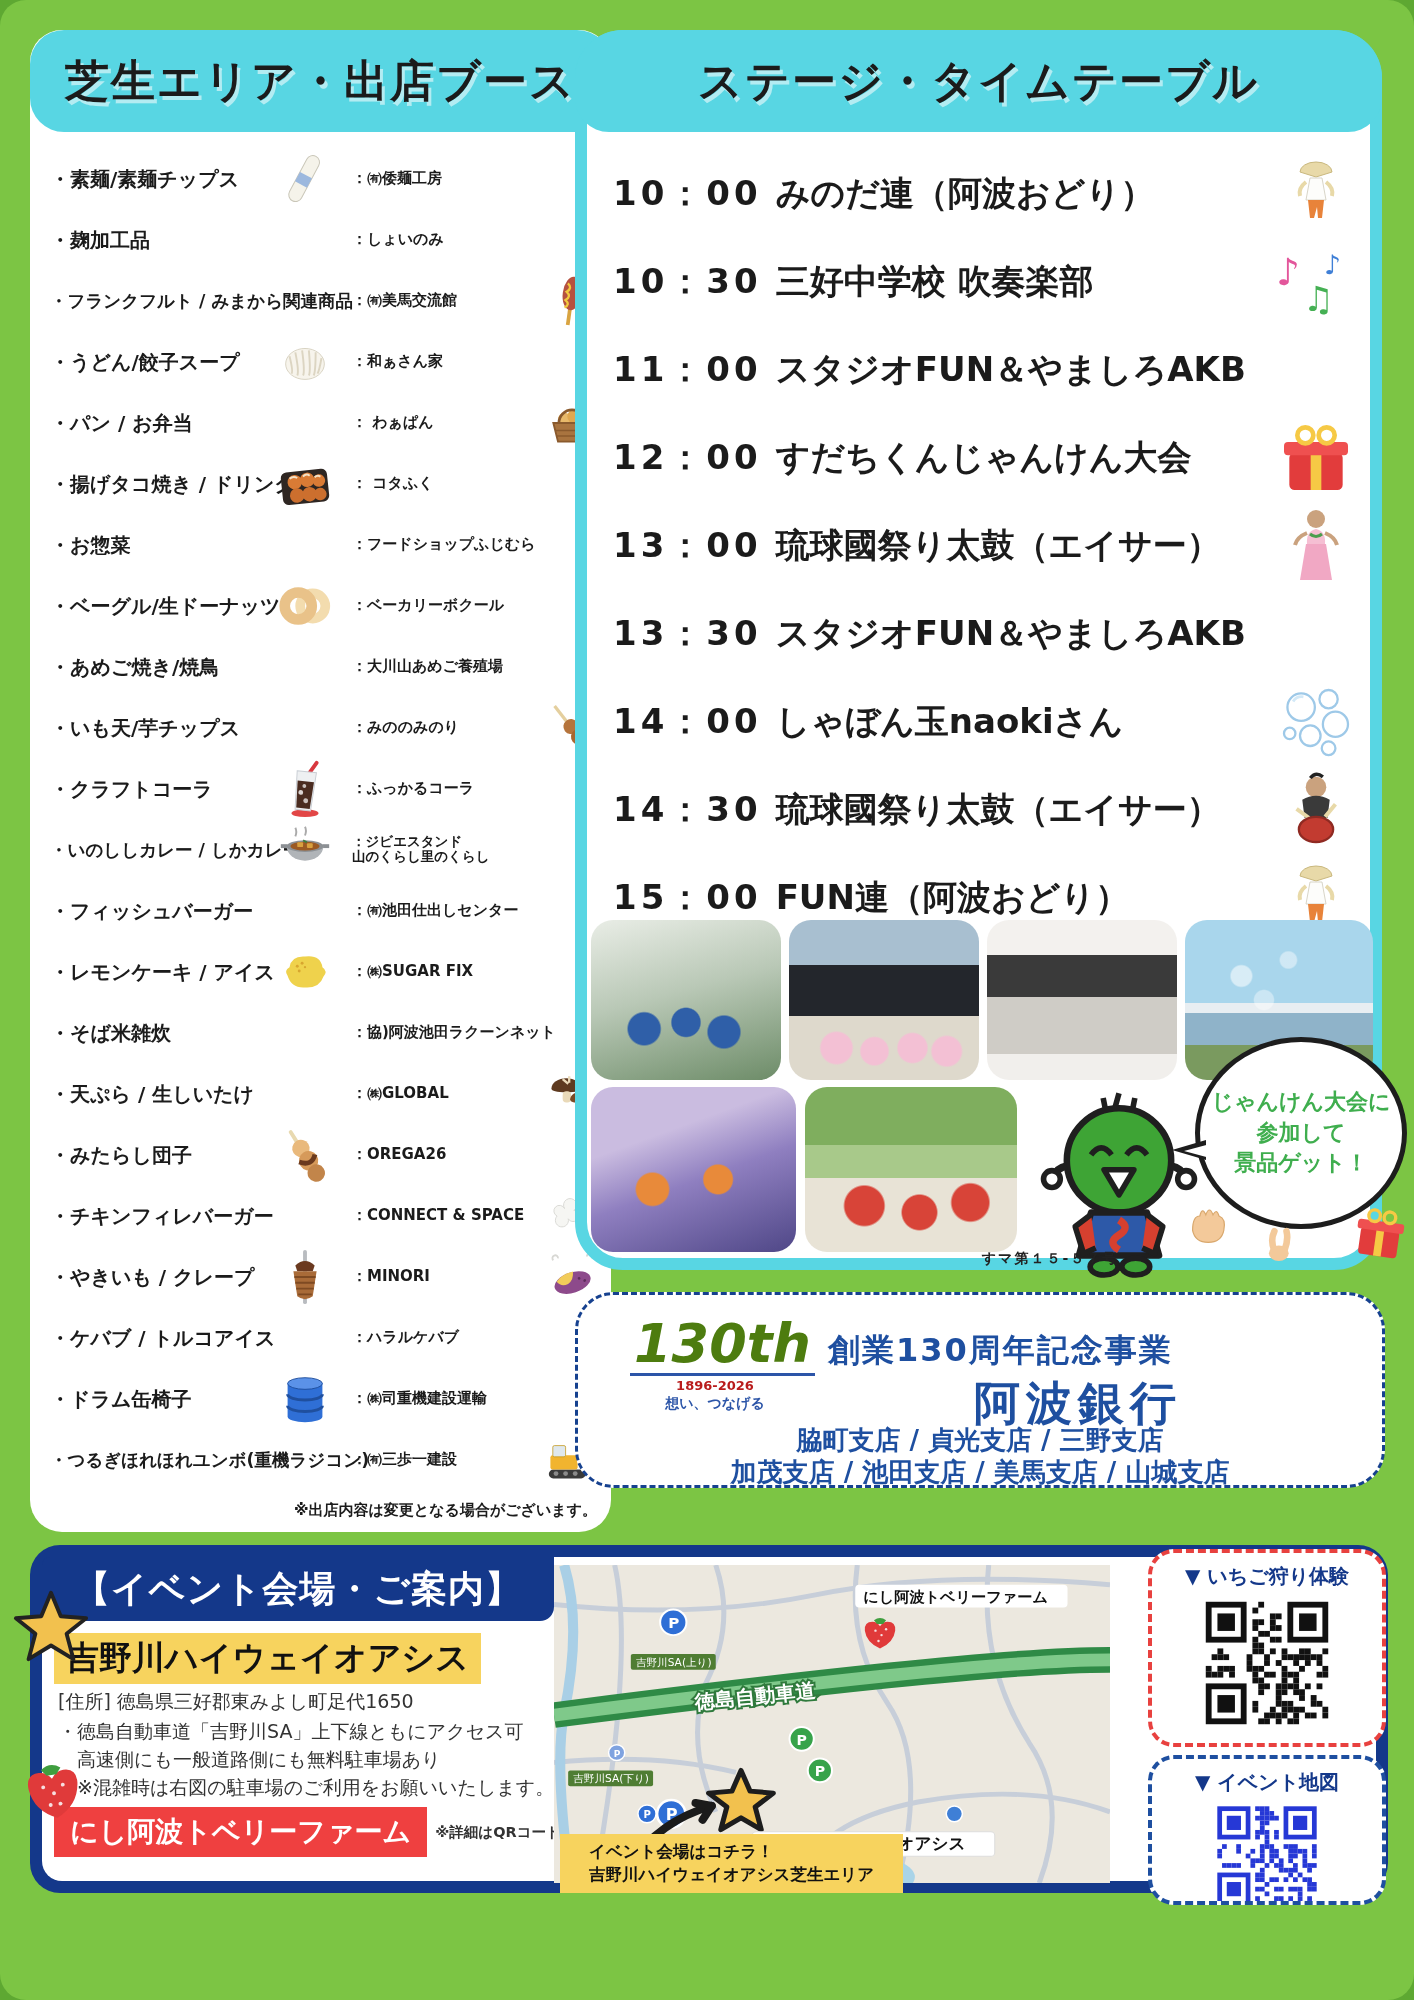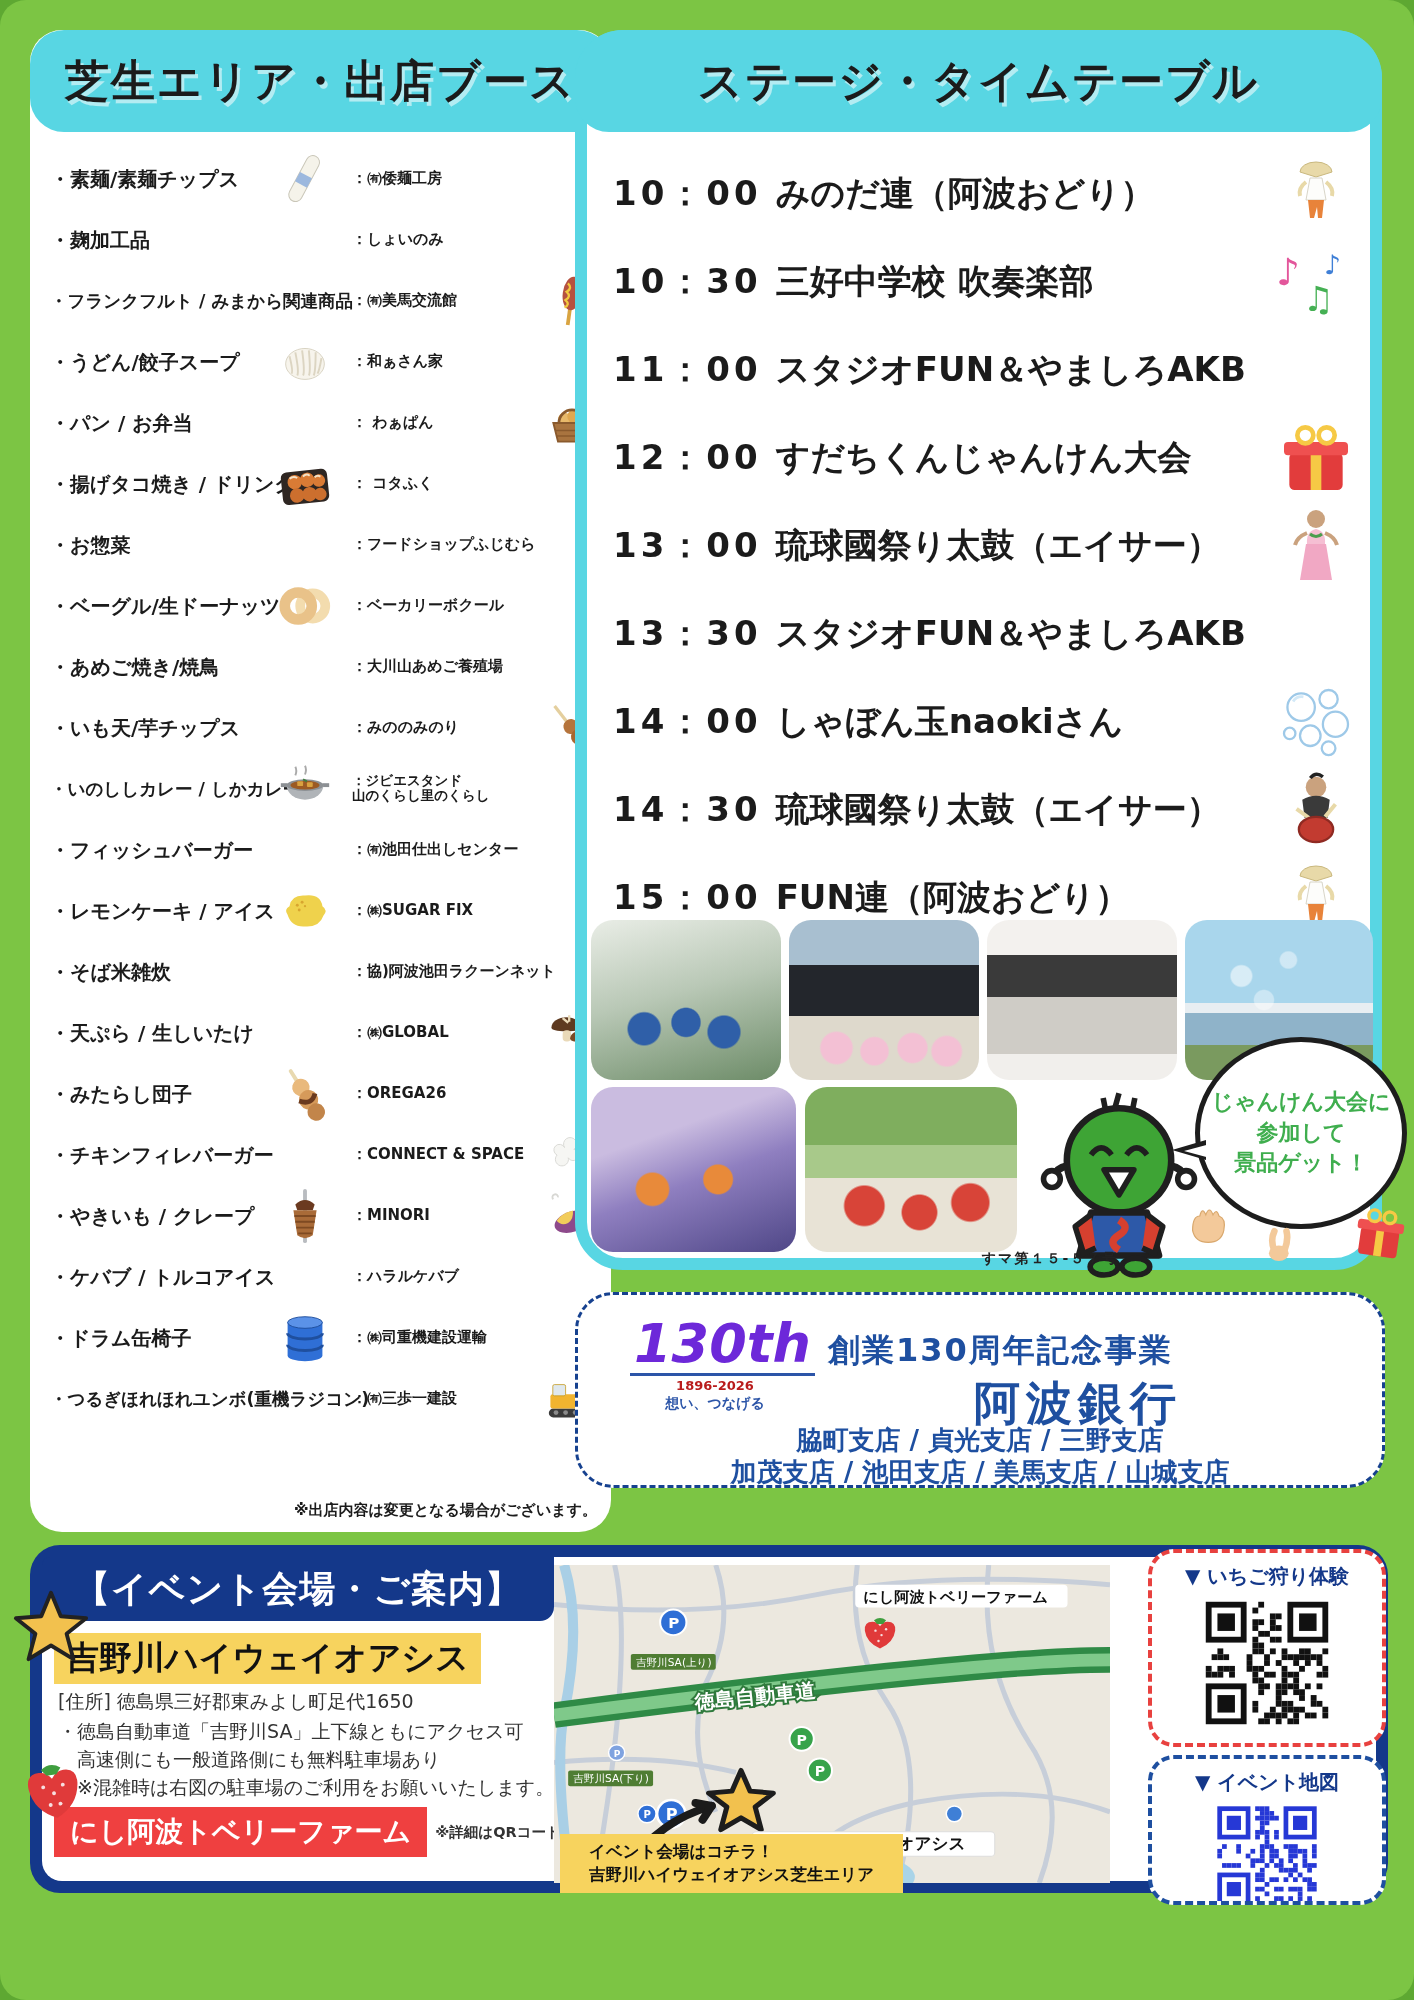--- a/index.html
+++ b/index.html
@@ -93,21 +93,21 @@
   #bubble-gift{ left:764px; top:1162px; width:58px; height:58px; transform:rotate(8deg); }
 
   #certificate { position:absolute; left:955px; top:1250px; width:190px; text-align:center;
     font-size:14px; font-weight:bold; color:#222; letter-spacing:2px; z-index:2; }
 
   
   #bank-panel { left:575px; top:1292px; width:810px; height:196px; background:#fff;
     border:3px dashed #16418F; border-radius:38px; position:absolute; }
   #bank-logo { position:absolute; left:52px; top:22px; width:170px; text-align:center; }
   #bank-logo .l-main { font-size:54px; font-weight:bold; font-style:italic;
-    color:#6d28d9; line-height:1; border-bottom:3px solid #2c55a8; display:inline-block;
+    color:#4d7c0f; line-height:1; border-bottom:3px solid #2c55a8; display:inline-block;
     padding:0 4px 2px; }
   #bank-logo .l-years { display:block; font-size:13px; color:#b91c1c; font-weight:bold; margin-top:2px; }
   #bank-logo .l-tag { display:block; font-size:14px; color:#2c55a8; font-weight:bold; margin-top:2px; }
   #bank-program { position:absolute; left:250px; top:34px; font-size:32px;
     font-weight:bold; color:#1E4FA0; letter-spacing:2px; }
   #bank-name { position:absolute; left:250px; top:78px; width:500px; text-align:center;
     font-size:46px; font-weight:bold; color:#1E4FA0; letter-spacing:6px; }
   .bank-branches { position:absolute; width:100%; text-align:center; font-size:26px;
     font-weight:bold; color:#1E4FA0; }
   #branches1 { top:128px; } #branches2 { top:160px; }
@@ -271,20 +271,37 @@
           <span class="b-icon-r">
             <svg viewBox="0 0 60 60">
               <g transform="rotate(-38 30 30)">
                 <rect x="28" y="0" width="3.5" height="22" fill="#e4cf9e"></rect>
                 <circle cx="30" cy="28" r="8" fill="#b5743c"></circle>
                 <circle cx="30" cy="42" r="8.5" fill="#a8662f"></circle>
                 <circle cx="30" cy="55" r="7.5" fill="#b5743c"></circle>
               </g>
             </svg>
           </span>
+        </div>
+        <div class="booth-row">
+          <span class="b-item">・クラフトコーラ</span>
+          <span class="b-icon">
+            <svg viewBox="0 0 60 60">
+              <ellipse cx="30" cy="55" rx="14" ry="4" fill="#e24646"></ellipse>
+              <path d="M34 14 l8 -11" stroke="#d8383f" stroke-width="4" stroke-linecap="round"></path>
+              <g transform="rotate(6 30 30)">
+                <path d="M20 12 h20 l-2 40 h-16 z" fill="#eef0f2" stroke="#c9ced4"></path>
+                <path d="M21.5 22 h17 l-1.5 28 h-14 z" fill="#4a2c20"></path>
+                <circle cx="26" cy="34" r="2.5" fill="#fff" opacity=".8"></circle>
+                <circle cx="32" cy="42" r="2.5" fill="#fff" opacity=".7"></circle>
+                <circle cx="29" cy="27" r="2" fill="#fff" opacity=".7"></circle>
+              </g>
+            </svg>
+          </span>
+          <span class="b-vendor">：ふっかるコーラ</span>
         </div>
         <div class="booth-row">
           <span class="b-item" style="font-size: 17.5px;">・いのししカレー / しかカレー</span>
           <span class="b-icon">
             <svg viewBox="0 0 60 60">
               <path d="M20 16 q2 -5 0 -9 M30 15 q2 -5 0 -9" stroke="#aaa" stroke-width="2" fill="none"></path>
               <rect x="5" y="24" width="7" height="4" fill="#8c9094"></rect>
               <rect x="48" y="24" width="7" height="4" fill="#8c9094"></rect>
               <path d="M11 26 a19 15 0 0 0 38 0 z" fill="#b0b4b8"></path>
               <ellipse cx="30" cy="26" rx="19" ry="6" fill="#8c9094"></ellipse>

